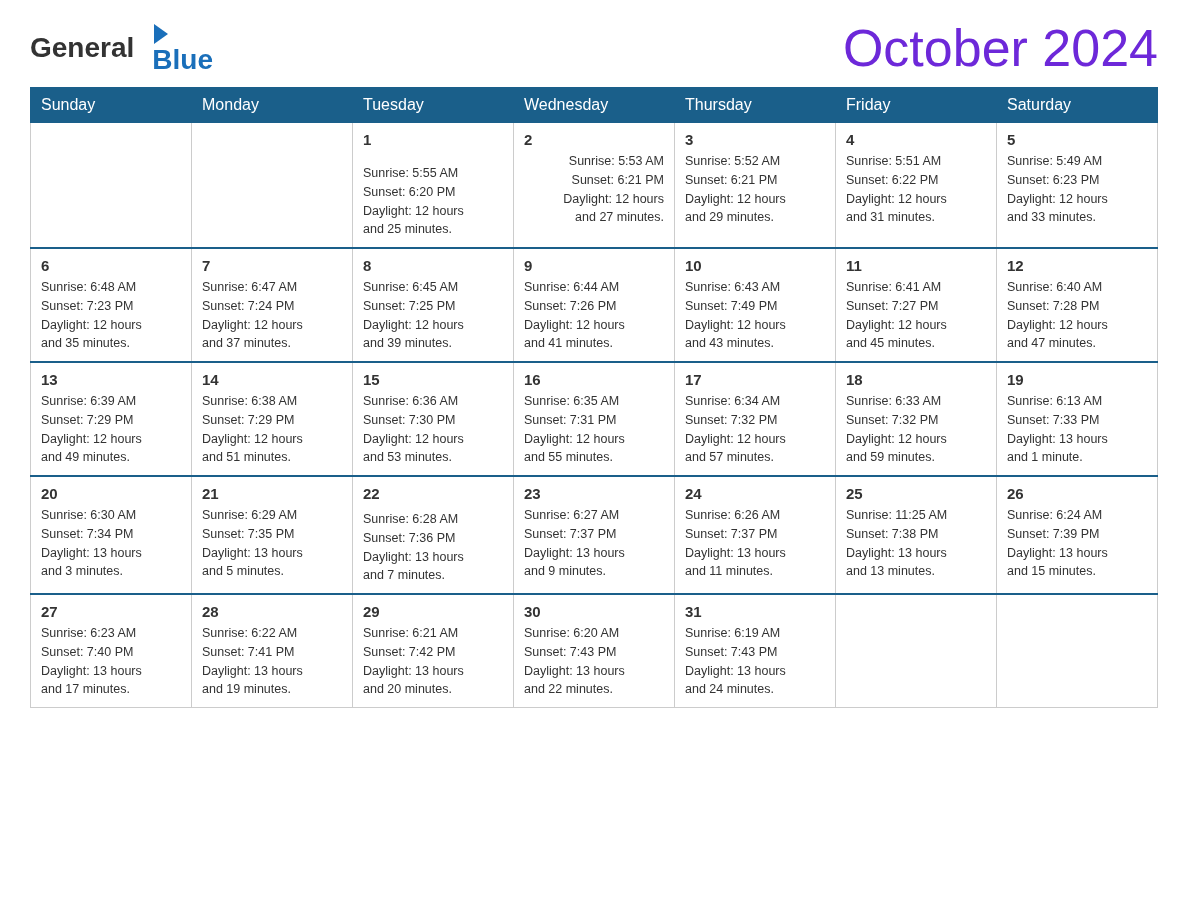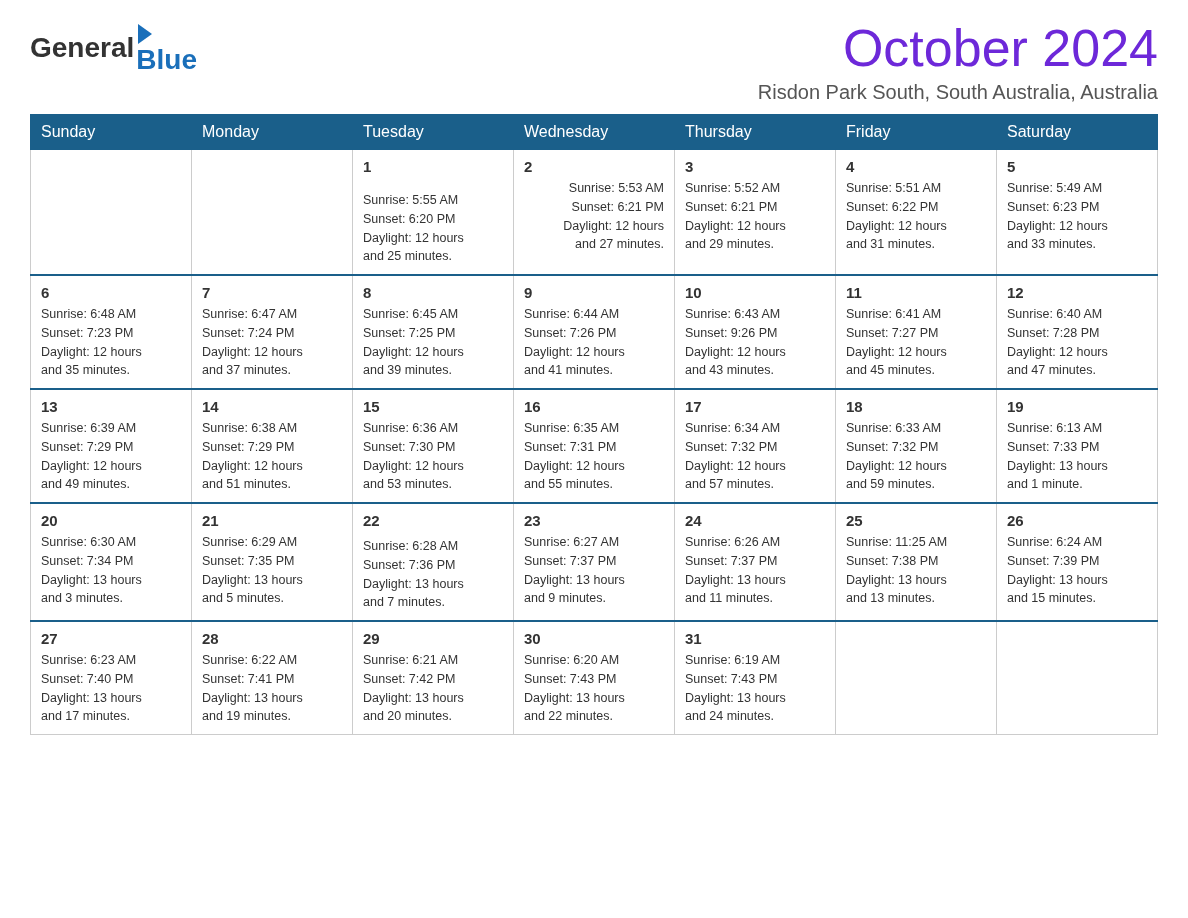--- a/index.html
+++ b/index.html
@@ -12,21 +12,21 @@
     }
     .header-top {
       display: flex;
       align-items: flex-start;
       justify-content: space-between;
       margin-bottom: 8px;
     }
     .logo {
       display: flex;
       align-items: center;
-      gap: 0px;
+      gap: 16px;
     }
     .logo-text-general {
       font-size: 28px;
       font-weight: bold;
       color: #333;
     }
     .logo-text-blue {
       font-size: 28px;
       font-weight: bold;
       color: #1a6fba;
@@ -104,21 +104,20 @@
     <span class="logo-text-general">General</span>
     <div style="display:flex;flex-direction:column;align-items:flex-start;margin-left:2px;">
       <div style="display:flex;align-items:center;">
         <div class="logo-arrow"></div>
       </div>
       <span class="logo-text-blue">Blue</span>
     </div>
   </div>
   <div class="title-block">
     <div class="month-title">October 2024</div>
-    <div class="location-title">Risdon Park South, South Australia, Australia</div>
   </div>
 </div>
 
 <table class="calendar-table">
   <thead>
     <tr>
     <th>Sunday</th>
         <th>Monday</th>
         <th>Tuesday</th>
         <th>Wednesday</th>
@@ -192,21 +191,21 @@
         <td>
           <span class="day-number">9</span>
           <div class="day-info" style="white-space: pre-line;">Sunrise: 6:44 AM
 Sunset: 7:26 PM
 Daylight: 12 hours
 and 41 minutes.</div>
         </td>
         <td>
           <span class="day-number">10</span>
           <div class="day-info" style="white-space: pre-line;">Sunrise: 6:43 AM
-Sunset: 9:26 PM
+Sunset: 7:49 PM
 Daylight: 12 hours
 and 43 minutes.</div>
         </td>
         <td>
           <span class="day-number">11</span>
           <div class="day-info" style="white-space: pre-line;">Sunrise: 6:41 AM
 Sunset: 7:27 PM
 Daylight: 12 hours
 and 45 minutes.</div>
         </td>

